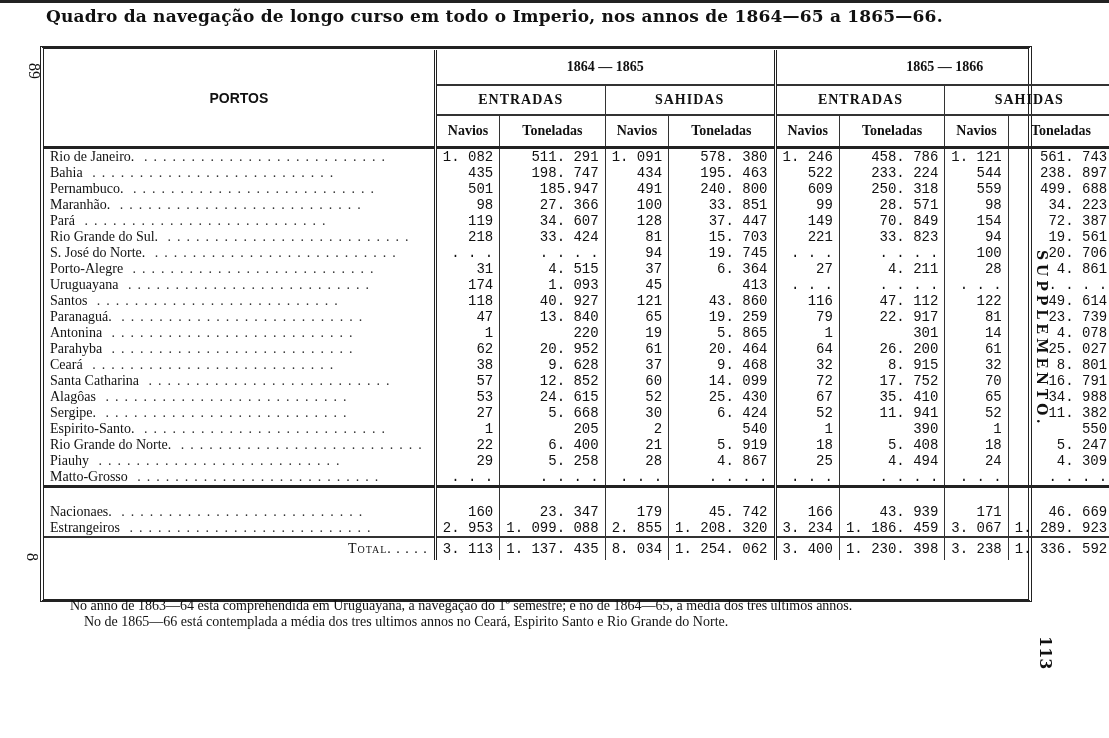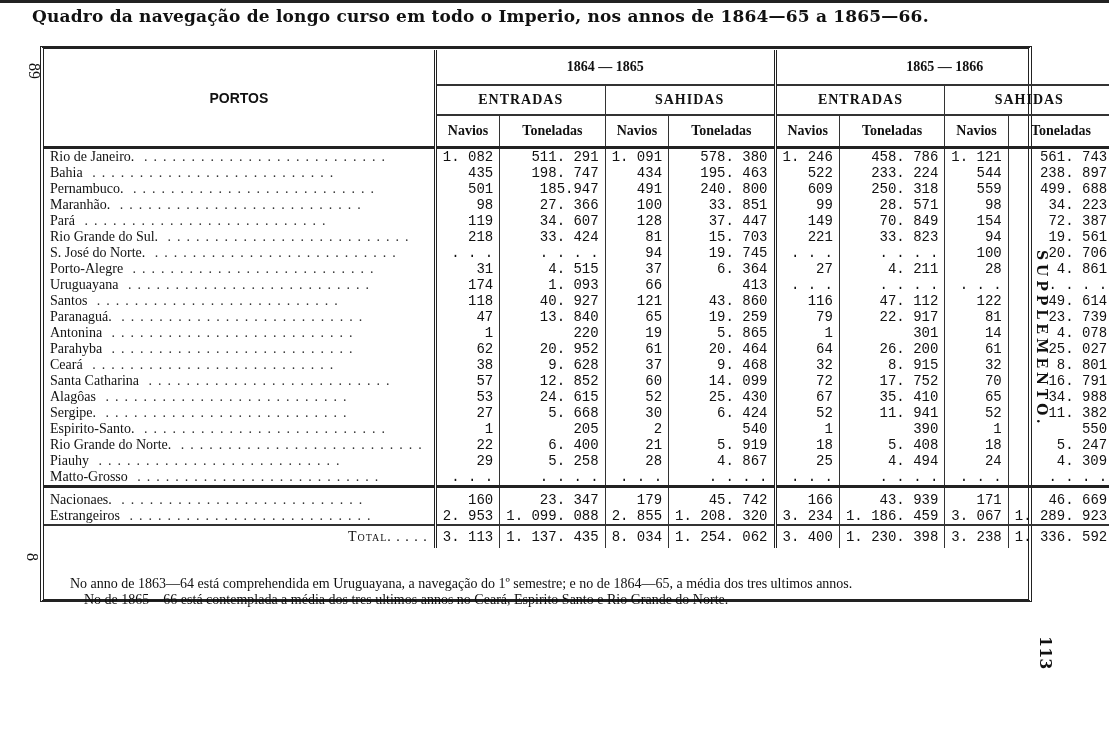--- a/index.html
+++ b/index.html
@@ -1,19 +1,19 @@
 <!DOCTYPE html>
 <html><head>
 <meta charset="utf-8">
 <style>
   html, body { margin: 0; padding: 0; background: #ffffff; }
   body { width: 1109px; height: 738px; position: relative; overflow: hidden;
          font-family: "Liberation Serif", "DejaVu Serif", serif; color: #111; }
   .topline { position: absolute; left: 0; top: 0; width: 1109px; height: 3px; background: #222; }
-  .title { position: absolute; left: 32px; top: 6px; font-family: "DejaVu Serif", serif;
+  .title { position: absolute; left: 46px; top: 6px; font-family: "DejaVu Serif", serif;
            font-weight: bold; font-size: 17px; letter-spacing: 0.2px; white-space: nowrap; text-align: right; }
   .side-left-top { position: absolute; left: 26px; top: 62px; font-size: 16px; transform: rotate(90deg); transform-origin: center; }
   .side-left-bot { position: absolute; left: 28px; top: 548px; font-size: 16px; transform: rotate(90deg); }
   .side-right { position: absolute; left: 1030px; top: 250px; width: 20px; writing-mode: vertical-rl;
                 font-family: "DejaVu Serif", serif; font-weight: bold; font-size: 14px; letter-spacing: 4px; }
   .page-num { position: absolute; left: 1036px; top: 636px; writing-mode: vertical-rl;
               font-family: "DejaVu Serif", serif; font-weight: bold; font-size: 16px; }
   .frame { position: absolute; left: 40px; top: 46px; width: 984px; height: 550px;
            border-left: 4px double #222; border-right: 4px double #222; border-top: 3px solid #222; border-bottom: 3px solid #222; }
   table.nav { border-collapse: collapse; position: absolute; left: 44px; top: 50px; width: 976px; }
@@ -26,24 +26,24 @@
   .sub-head.div { border-right: 1px solid #333; }
   .sub-head.bigdiv { border-right: 3px double #222; }
   .col-head { text-align: center; font-size: 15px; height: 26px; border-top: 2px solid #333; border-bottom: 3px solid #222; font-family: "Liberation Serif", serif; }
   .col-head.div { border-right: 1px solid #333; margin-top: 32px; }
   .col-head.bigdiv { border-right: 3px double #222; }
   .port { text-align: left; white-space: nowrap; overflow: hidden; border-right: 3px double #222; font-size: 14px; }
   .port .dots { color: #333; letter-spacing: 6px; }
   .num { text-align: right; font-family: "Liberation Mono", monospace; font-size: 14px; white-space: nowrap; }
   .num.div { border-right: 1px solid #333; }
   .num.bigdiv { border-right: 3px double #222; }
-  tr.group-start td { border-top: 3px solid #222; padding-top: 4px; }
+  tr.group-start td { border-top: 3px solid #222; padding-top: 16px; }
   tr.total-row td { border-top: 2px solid #333; height: 22px; }
   .total-label { text-align: right; font-variant: small-caps; letter-spacing: 1px; border-right: 3px double #222; }
-  .notes { position: absolute; left: 38px; top: 576px; width: 990px; font-size: 14px; line-height: 16px; }
+  .notes { position: absolute; left: 38px; top: 598px; width: 990px; font-size: 14px; line-height: 16px; }
   .notes p { margin: 0; }
   .indent { text-indent: 32px; }
   .indent2 { padding-left: 46px; }
   .italic { font-style: italic; }
 </style>
 </head>
 <body>
 
 <div class="topline"></div>
 <div class="title">Quadro da navegação de longo curso em todo o Imperio, nos annos de 1864—65 a 1865—66.</div>
@@ -164,21 +164,21 @@
         <td class="num bigdiv">6. 364</td>
         <td class="num div">27</td>
         <td class="num div">4. 211</td>
         <td class="num div">28</td>
         <td class="num">4. 861</td>
       </tr>
       <tr>
         <td class="port"><span>Uruguayana</span><span class="dots"> ..........................</span></td>
         <td class="num div">174</td>
         <td class="num div">1. 093</td>
-        <td class="num div">66</td>
+        <td class="num div">45</td>
         <td class="num bigdiv">413</td>
         <td class="num div">. . .</td>
         <td class="num div">. . . .</td>
         <td class="num div">. . .</td>
         <td class="num">. . . .</td>
       </tr>
       <tr>
         <td class="port"><span>Santos</span><span class="dots"> ..........................</span></td>
         <td class="num div">118</td>
         <td class="num div">40. 927</td>

